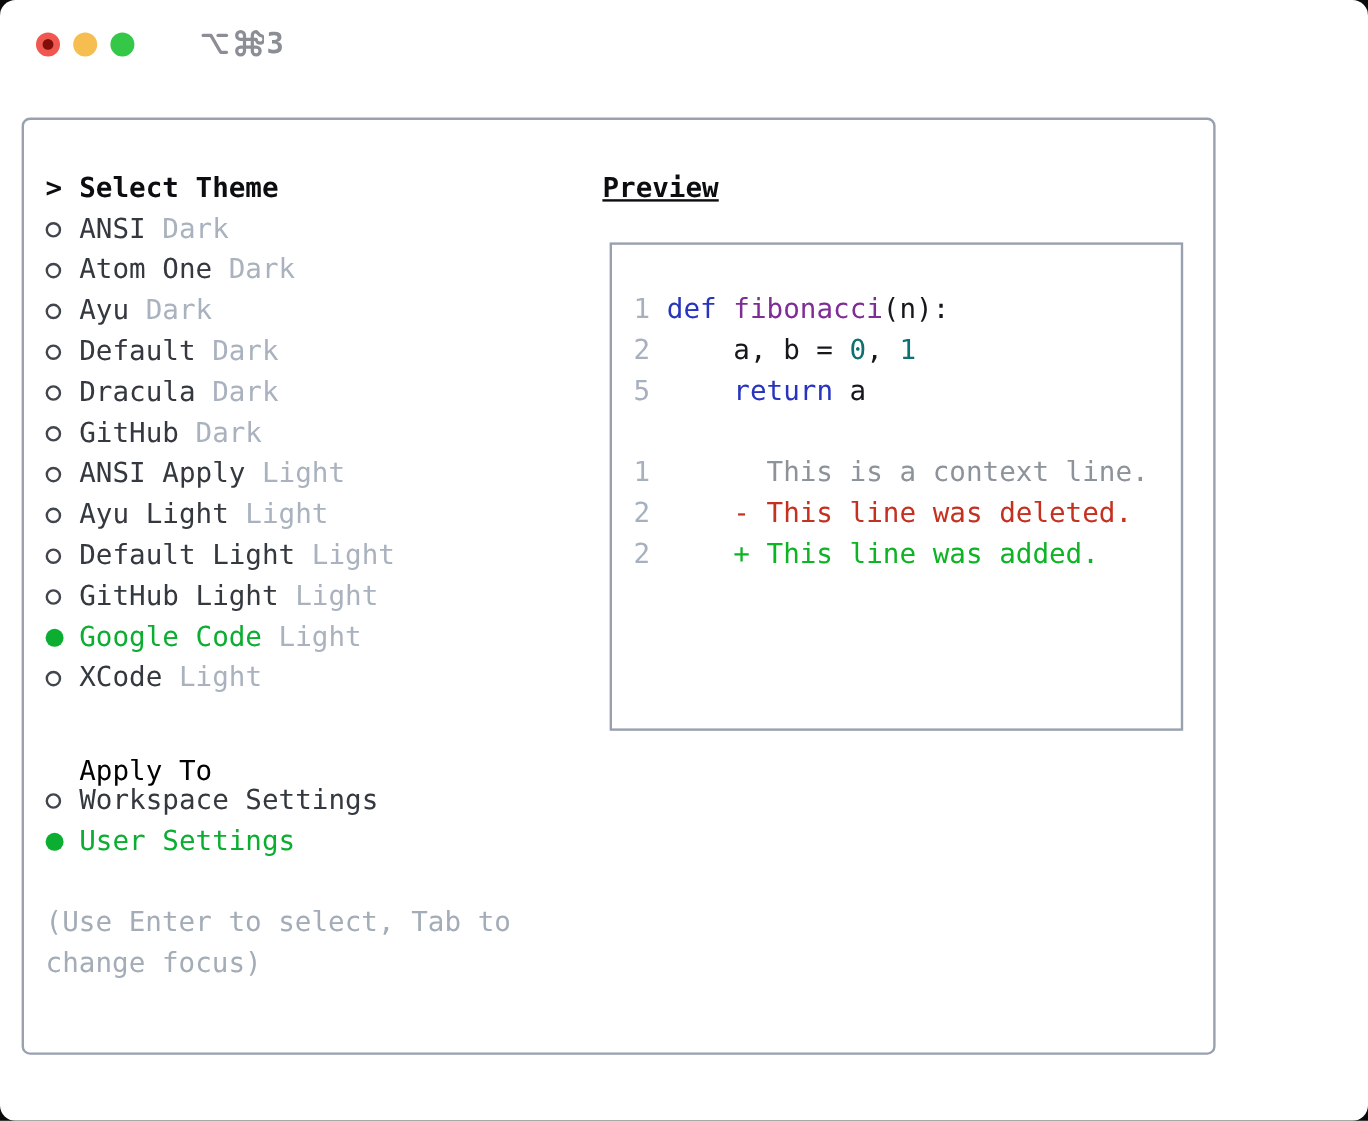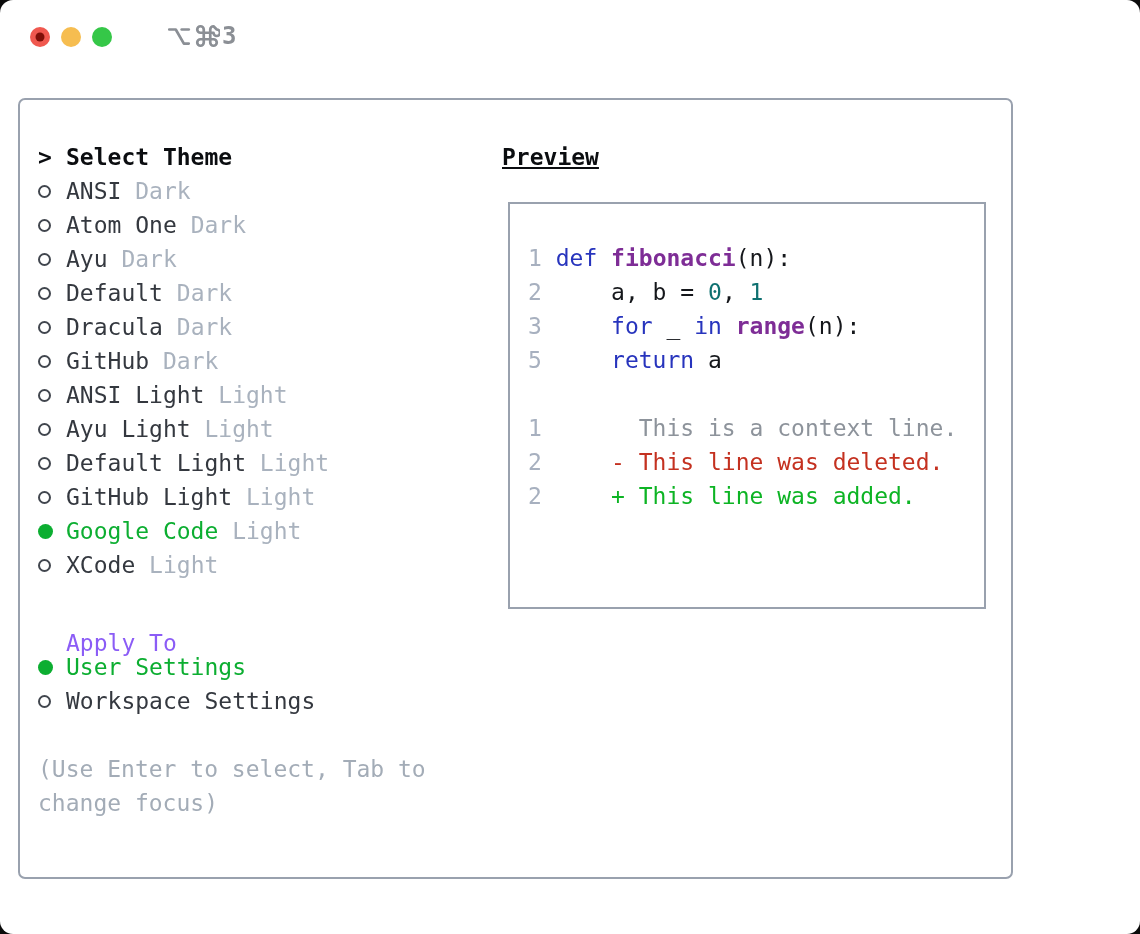--- a/index.html
+++ b/index.html
@@ -47,21 +47,21 @@
   .prefix, .header-text { font-weight: bold; color: #0b0d10; }
   .radio {
     width: 13px; height: 13px;
     border: 2px solid #41464e; border-radius: 50%;
   }
   .radio.selected { width: 15px; height: 15px; border: none; background: var(--accent-green); }
   .t-name { color: var(--text-dark); }
   .t-name.sel { color: var(--accent-green); }
   .t-tag { color: var(--tag-gray); margin-left: 1ch; }
   .spacer { height: 34px; }
-  .applyto-title { color: #8b5cf6; margin-top: 20px; }
+  .applyto-title { color: #000000; margin-top: 20px; }
   .help {
     color: #a3acb7; width: 442px;
     line-height: 34px; white-space: normal;
   }
   
   .preview-title {
     position: absolute; left: 482px; top: 40px;
     height: 34px; line-height: 34px;
     font-weight: bold; color: #0b0d10; text-decoration: underline;
   }
@@ -69,21 +69,21 @@
     position: absolute; left: 488px; top: 102px;
     width: 478px; height: 407px;
     border: 2px solid var(--border-gray);
     padding: 37px 12px 0 18px;
     overflow: hidden;
   }
   .pline { height: 34px; white-space: pre; }
   .ln { display: inline-block; width: 2ch; color: #a7b0bf; }
   .tok-plain { color: #15171b; }
   .tok-kw  { color: var(--keyword-blue); }
-  .tok-fn  { color: var(--function-purple); font-weight: bold; }
+  .tok-fn  { color: var(--function-purple); }
   .tok-num { color: var(--number-teal); }
   .tok-ctx { color: #8d939b; }
   .tok-del { color: var(--diff-red); }
   .tok-add { color: var(--diff-green); text-align: right; }
 </style>
 </head>
 <body>
 
 <div class="window">
 
@@ -119,52 +119,51 @@
         <span class="header-text">Select Theme</span>
       </div>
 
       <div id="theme-list">
           <div class="row"><span class="bullet-col"><span class="radio"></span></span><span class="t-name">ANSI</span><span class="t-tag">Dark</span></div>
           <div class="row"><span class="bullet-col"><span class="radio"></span></span><span class="t-name">Atom One</span><span class="t-tag">Dark</span></div>
           <div class="row"><span class="bullet-col"><span class="radio"></span></span><span class="t-name">Ayu</span><span class="t-tag">Dark</span></div>
           <div class="row"><span class="bullet-col"><span class="radio"></span></span><span class="t-name">Default</span><span class="t-tag">Dark</span></div>
           <div class="row"><span class="bullet-col"><span class="radio"></span></span><span class="t-name">Dracula</span><span class="t-tag">Dark</span></div>
           <div class="row"><span class="bullet-col"><span class="radio"></span></span><span class="t-name">GitHub</span><span class="t-tag">Dark</span></div>
-          <div class="row"><span class="bullet-col"><span class="radio"></span></span><span class="t-name">ANSI Light</span><span class="t-tag">Light</span></div>
+          <div class="row"><span class="bullet-col"><span class="radio"></span></span><span class="t-name">ANSI Apply</span><span class="t-tag">Light</span></div>
           <div class="row"><span class="bullet-col"><span class="radio"></span></span><span class="t-name">Ayu Light</span><span class="t-tag">Light</span></div>
           <div class="row"><span class="bullet-col"><span class="radio"></span></span><span class="t-name">Default Light</span><span class="t-tag">Light</span></div>
           <div class="row"><span class="bullet-col"><span class="radio"></span></span><span class="t-name">GitHub Light</span><span class="t-tag">Light</span></div>
           <div class="row"><span class="bullet-col"><span class="radio selected"></span></span><span class="t-name sel">Google Code</span><span class="t-tag">Light</span></div>
           <div class="row"><span class="bullet-col"><span class="radio"></span></span><span class="t-name">XCode</span><span class="t-tag">Light</span></div>
         </div>
 
       <div class="row spacer"></div>
 
       <div class="row">
         <span class="bullet-col"></span>
         <span class="applyto-title">Apply To</span>
       </div>
 
       <div id="apply-list">
+          <div class="row"><span class="bullet-col"><span class="radio"></span></span><span class="t-name">Workspace Settings</span></div>
           <div class="row"><span class="bullet-col"><span class="radio selected"></span></span><span class="t-name sel">User Settings</span></div>
-          <div class="row"><span class="bullet-col"><span class="radio"></span></span><span class="t-name">Workspace Settings</span></div>
         </div>
 
       <div class="row spacer"></div>
 
       <div class="help">(Use Enter to select, Tab to change focus)</div>
     </div>
 
     <div class="preview-title">Preview</div>
 
     <div class="preview-box">
       <div id="code-lines">
           <div class="pline"><span class="ln">1</span><span class="tok-kw">def</span><span class="tok-plain"> </span><span class="tok-fn">fibonacci</span><span class="tok-plain">(n):</span></div>
           <div class="pline"><span class="ln">2</span><span class="tok-plain">    a, b = </span><span class="tok-num">0</span><span class="tok-plain">, </span><span class="tok-num">1</span></div>
-          <div class="pline"><span class="ln">3</span><span class="tok-plain">    </span><span class="tok-kw">for</span><span class="tok-plain"> _ </span><span class="tok-kw">in</span><span class="tok-plain"> </span><span class="tok-fn">range</span><span class="tok-plain">(n):</span></div>
           <div class="pline"><span class="ln">5</span><span class="tok-plain">    </span><span class="tok-kw">return</span><span class="tok-plain"> a</span></div>
         </div>
       <div class="pline">&nbsp;</div>
       <div id="diff-lines">
           <div class="pline"><span class="ln">1</span><span class="tok-ctx">      This is a context line.</span></div>
           <div class="pline"><span class="ln">2</span><span class="tok-del">    - This line was deleted.</span></div>
           <div class="pline"><span class="ln">2</span><span class="tok-add">    + This line was added.</span></div>
         </div>
     </div>
 

